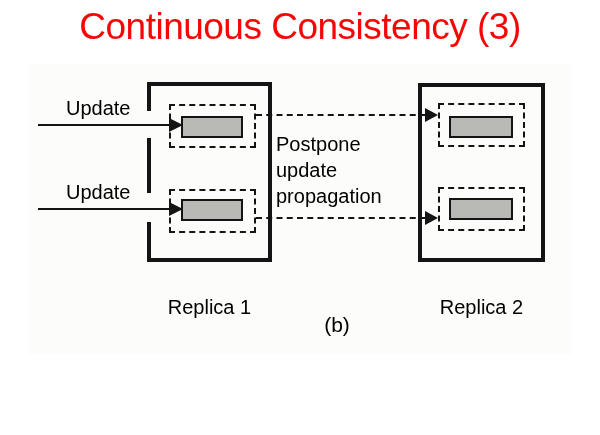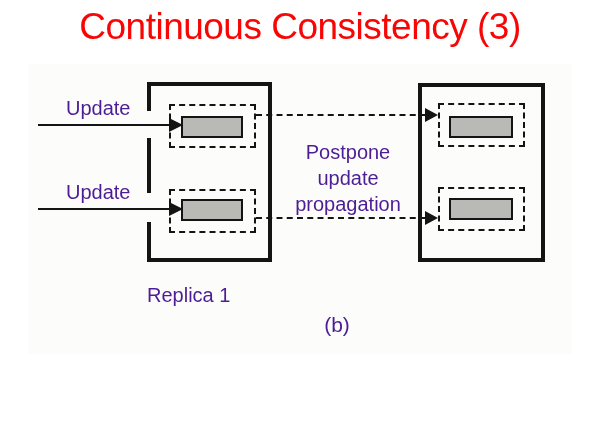--- a/index.html
+++ b/index.html
@@ -96,28 +96,28 @@
   .dhead {
     left: 397px; width: 0; height: 0;
     border-left: 13px solid var(--line, #141414);
     border-top: 7px solid transparent;
     border-bottom: 7px solid transparent;
   }
   .dhead.h1 { top: 44px; }
   .dhead.h2 { top: 147px; }
 
   
-  .dtext { color: #4c1d95; font-size: 20px; line-height: 22px; white-space: nowrap; }
+  .dtext { color: #000000; font-size: 20px; line-height: 22px; white-space: nowrap; }
   .update-label.u1 { left: 38px; top: 33px; }
   .update-label.u2 { left: 38px; top: 117px; }
   .postpone {
     left: 248px; top: 67px; width: 144px;
-    text-align: center; white-space: pre-line; line-height: 26px; margin-top: 8px;
+    white-space: pre-line; line-height: 26px;
   }
-  .replica-label { top: 220px; text-align: left; }
+  .replica-label { top: 232px; text-align: center; }
   .replica-label.r1 { left: 119px; width: 125px; }
   .replica-label.r2 { left: 390px; width: 127px; }
   .sub-label { left: 279px; top: 250px; width: 60px; text-align: center; font-size: 21px; }
 
   
   .caption {
     position: absolute;
     left: 0; top: 375px; width: 600px;
     text-align: center;
     font-size: 21px;
@@ -161,19 +161,20 @@
     <div class="dhead h1"></div>
     <div class="dline c2"></div>
     <div class="dhead h2"></div>
 
     <div class="dtext update-label u1">Update</div>
     <div class="dtext update-label u2">Update</div>
     <div class="dtext postpone">Postpone
 update
 propagation</div>
     <div class="dtext replica-label r1">Replica 1</div>
+    <div class="dtext replica-label r2">Replica 2</div>
     <div class="dtext sub-label">(b)</div>
   </div>
 
   <div class="caption">
   </div>
 
 </div>
 
 </body></html>

